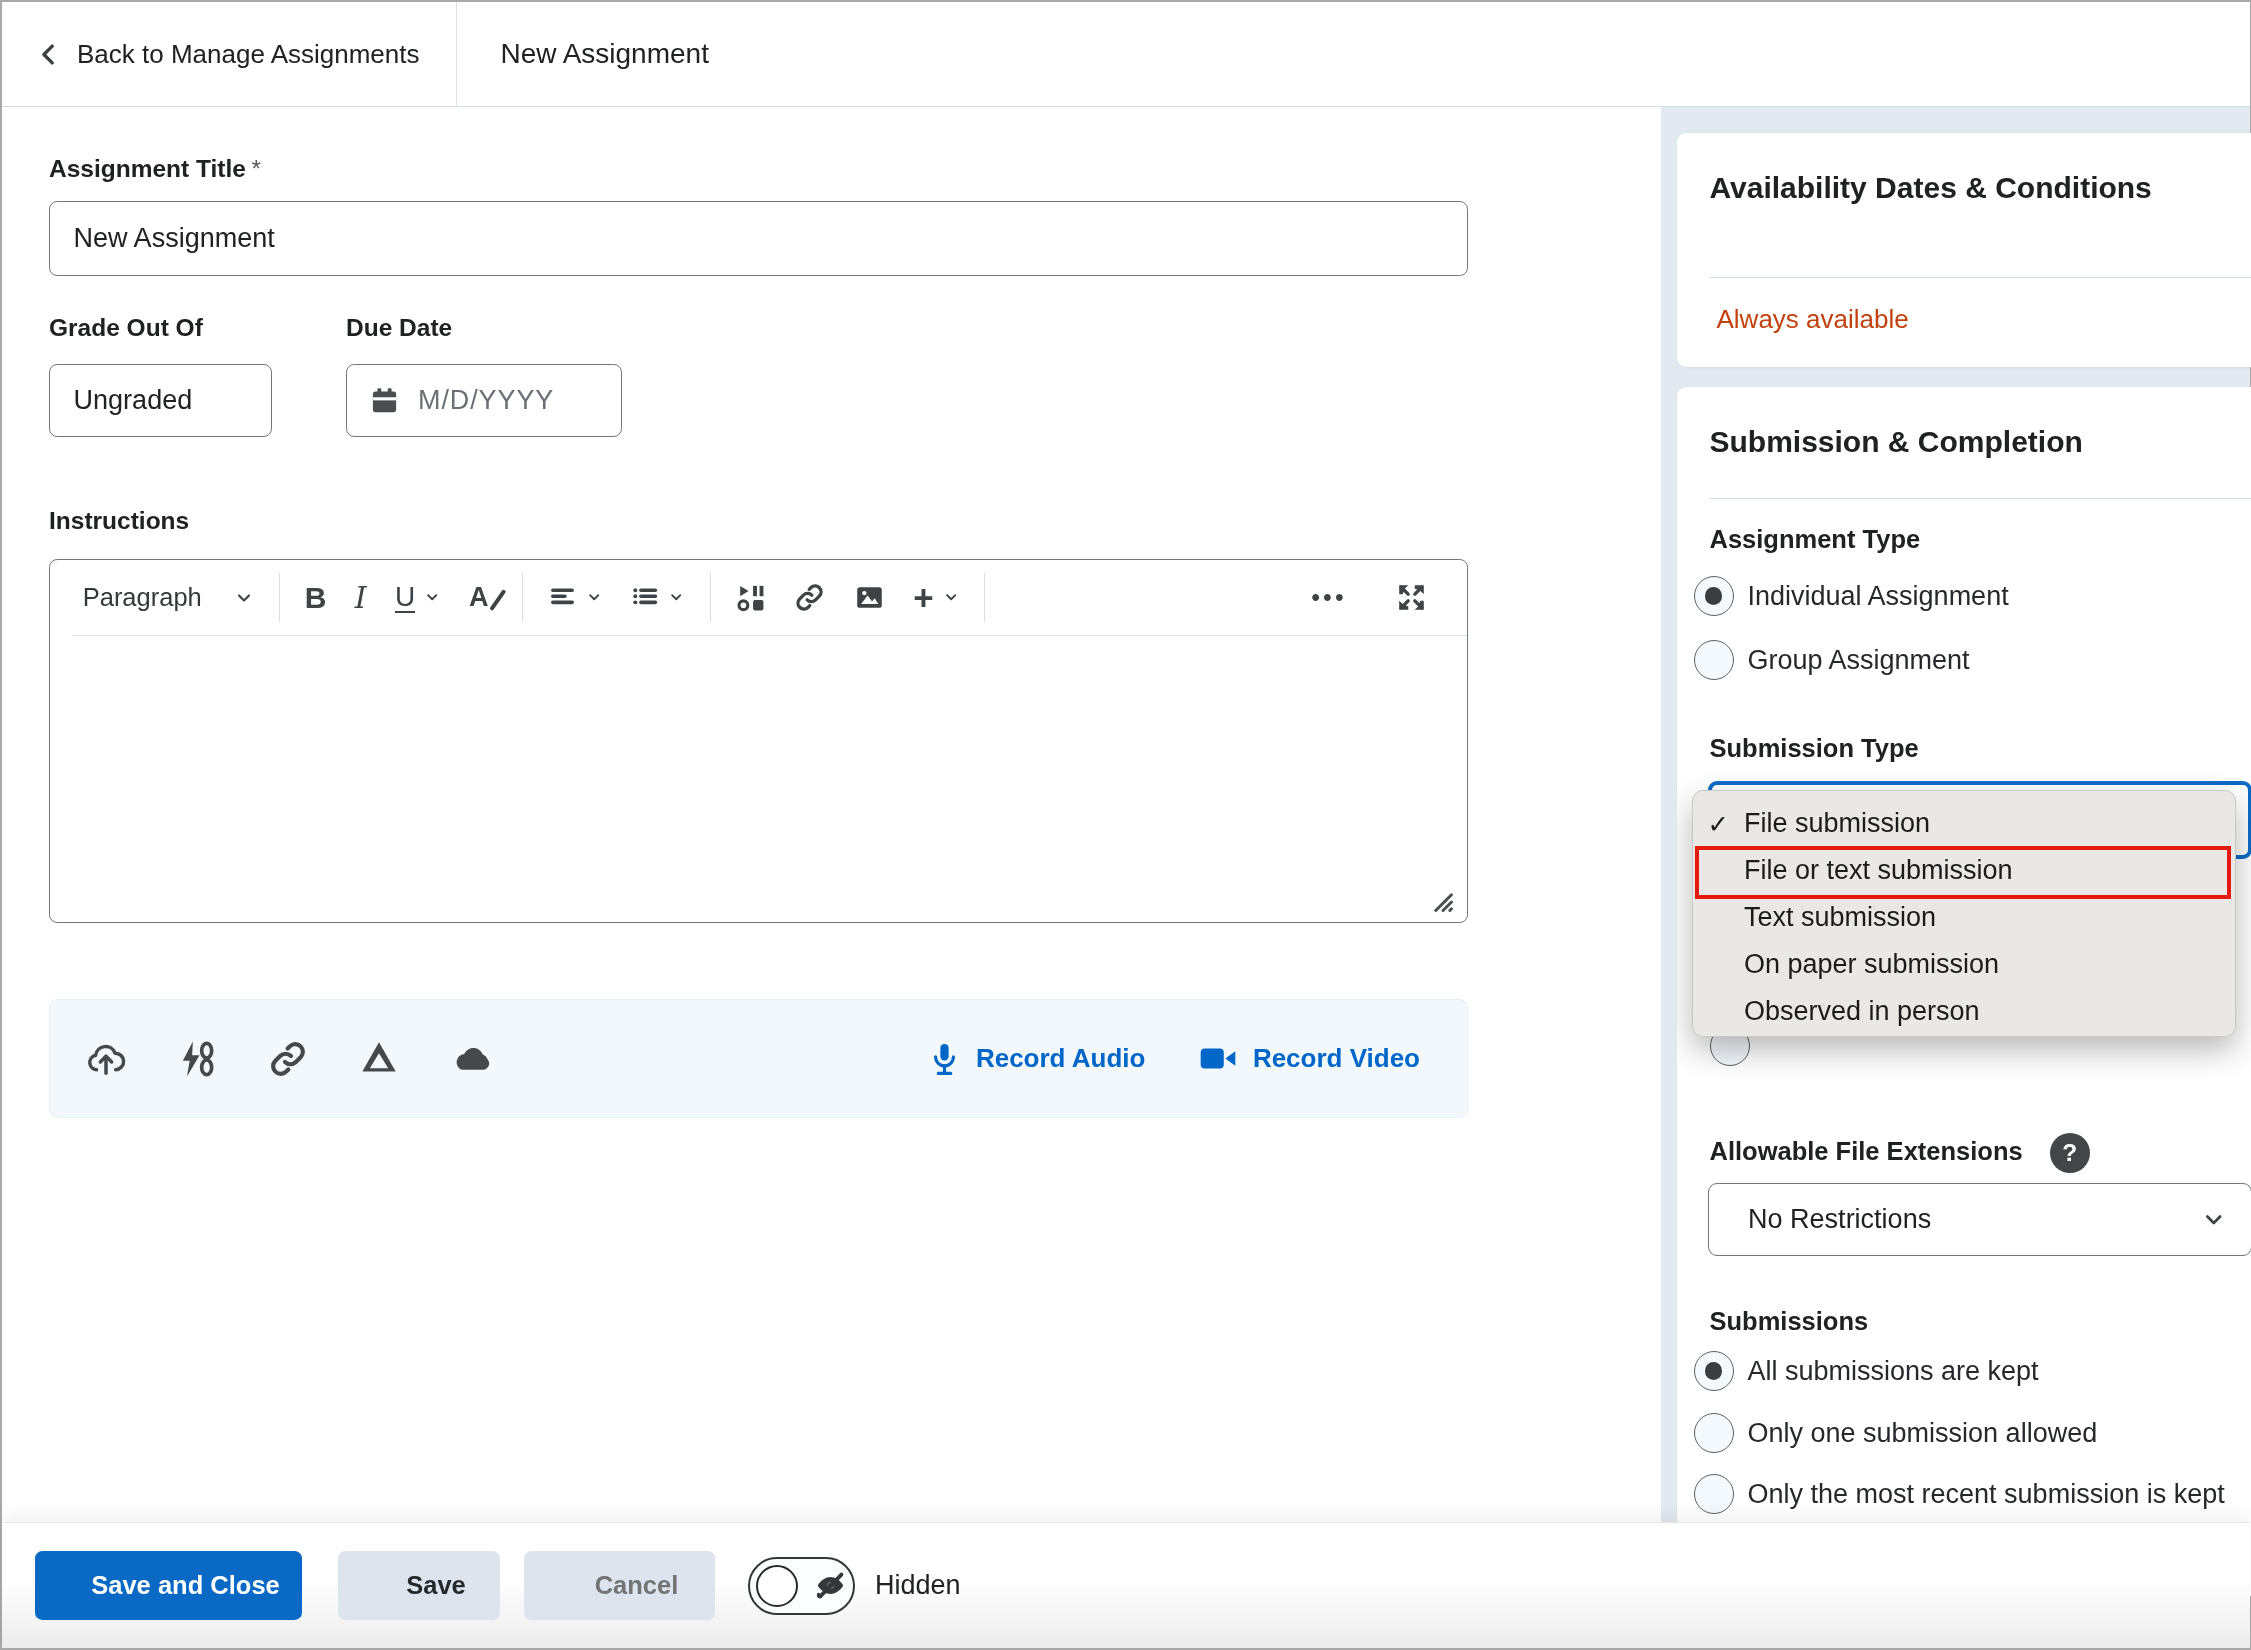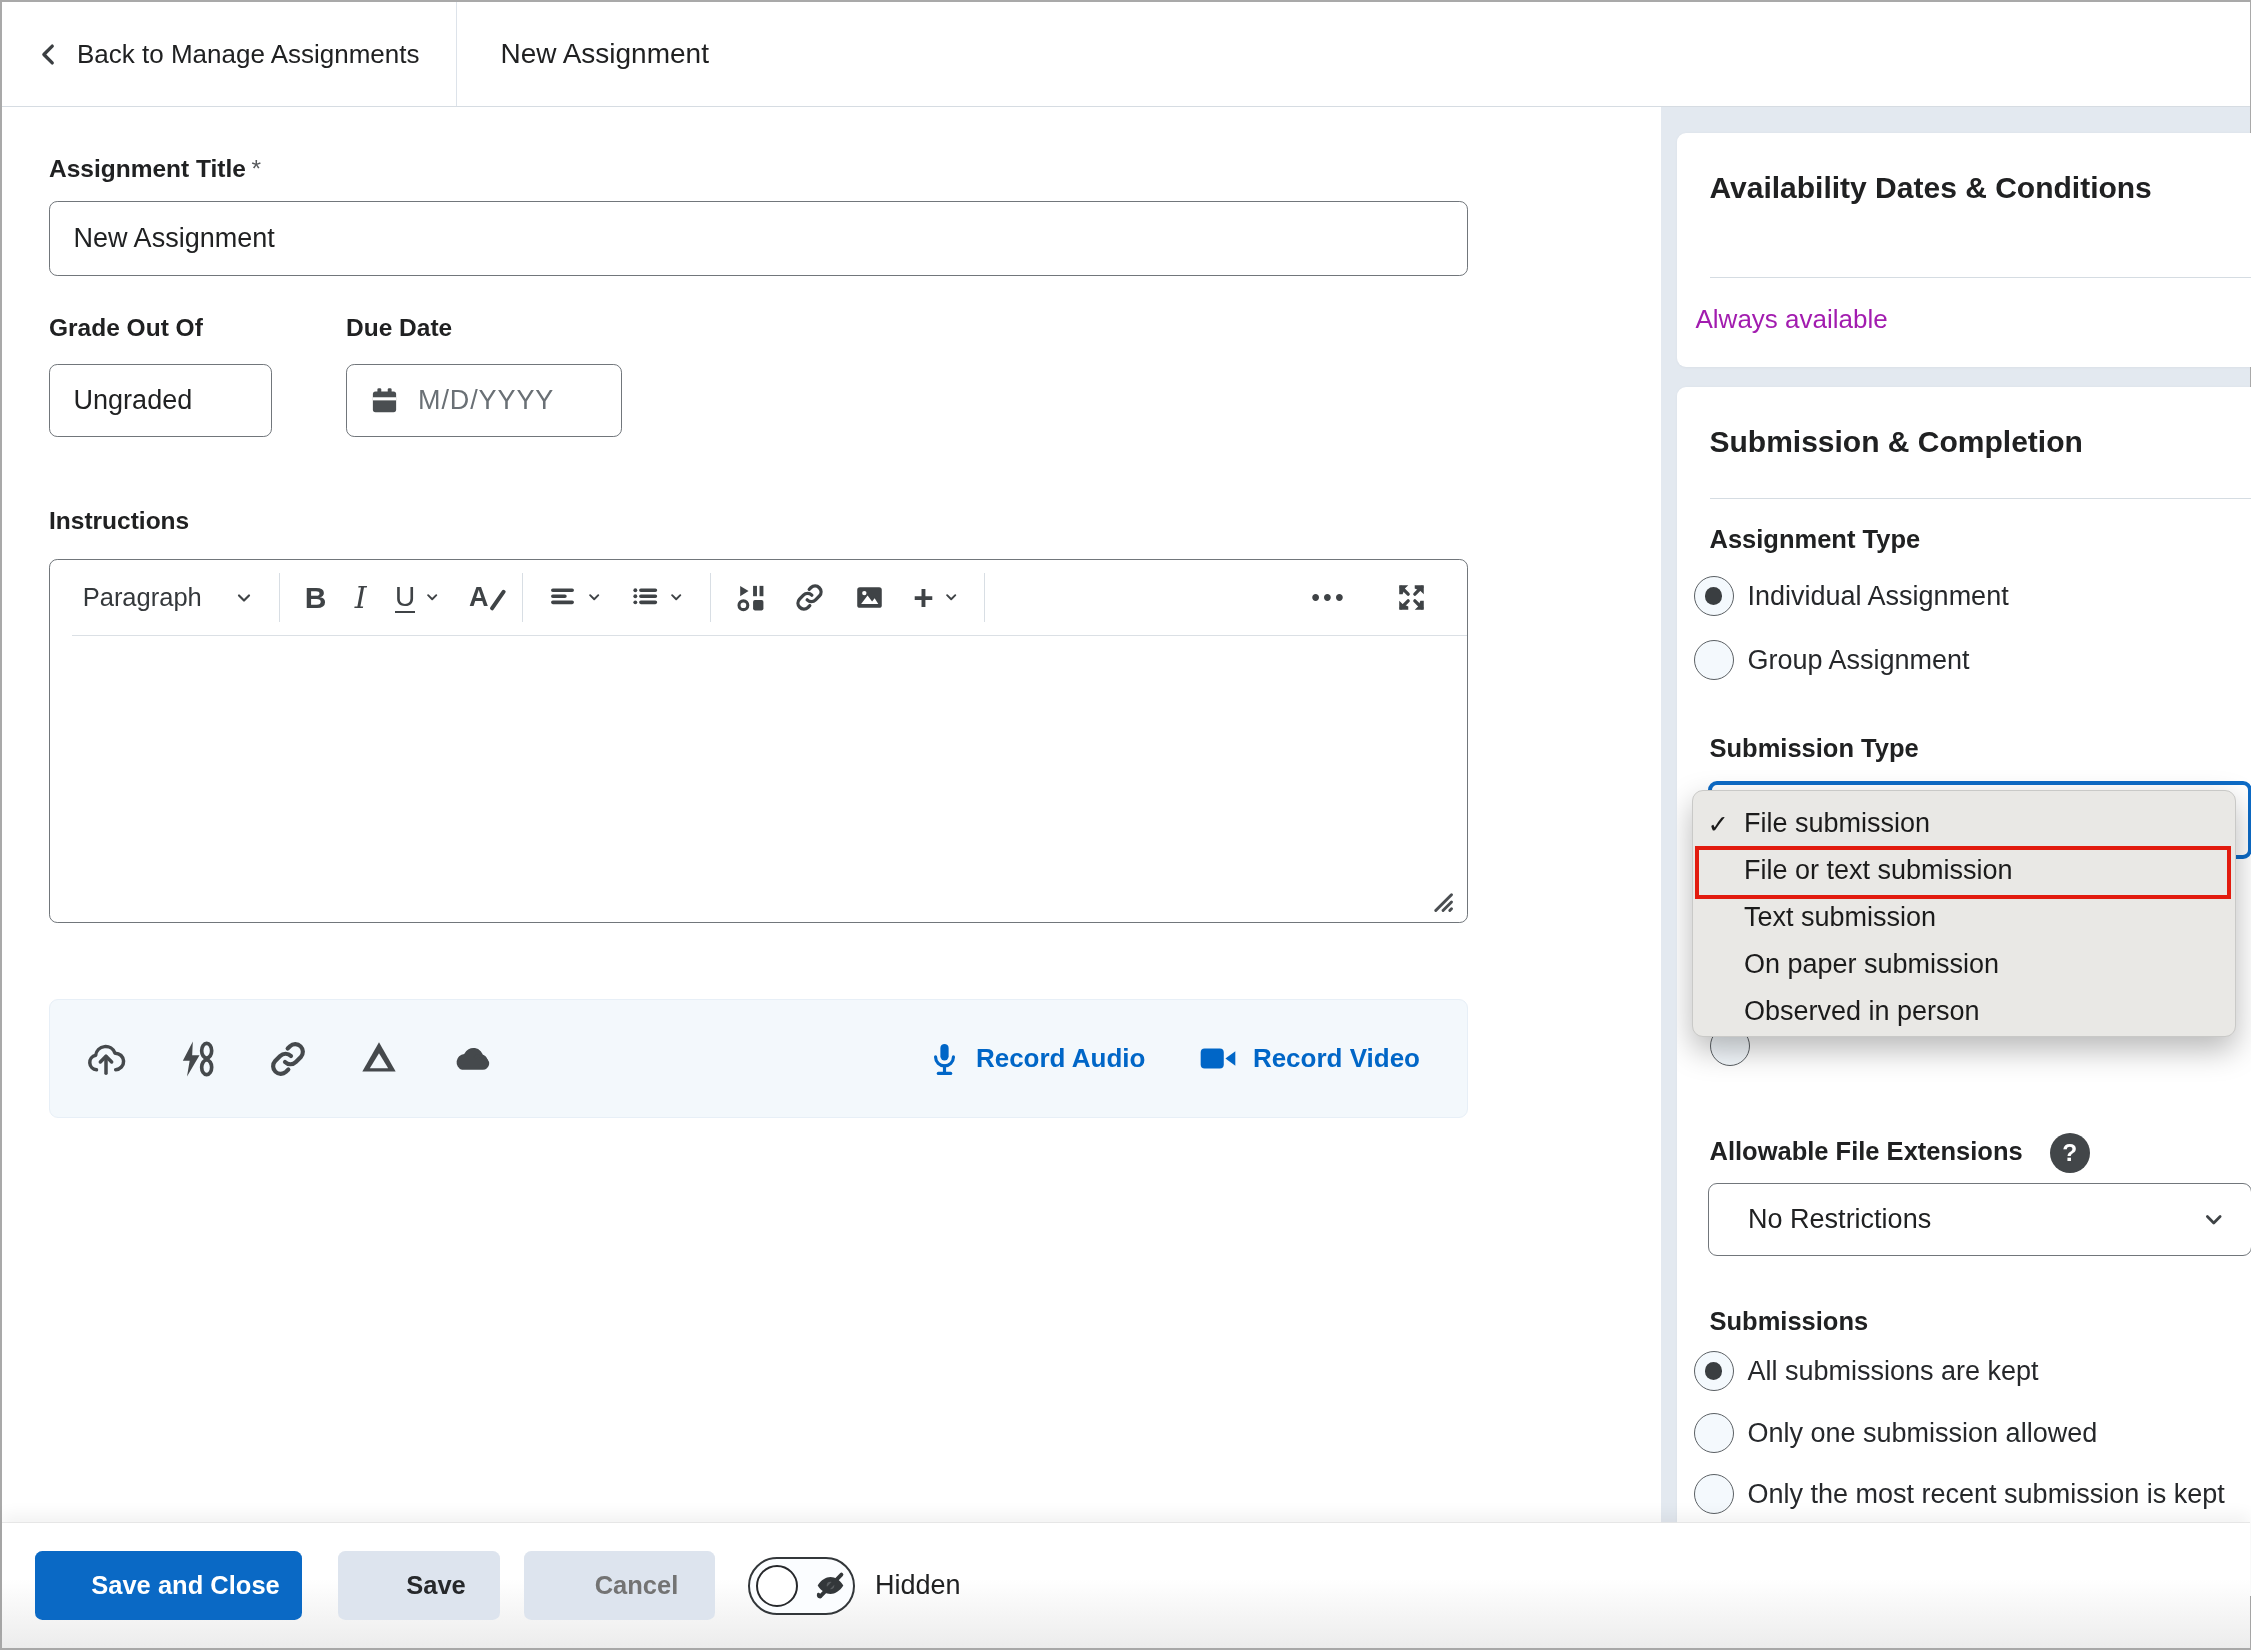--- a/index.html
+++ b/index.html
@@ -55,21 +55,21 @@
 
   
   .card{position:absolute;left:15.5px;width:706px;background:#fff;border-radius:9px;box-shadow:0 0.9px 2.7px rgba(0,0,0,0.04);}
   #card-avail{top:25.5px;height:234px;}
   #card-sub{top:280px;height:1209px;overflow:hidden;}
   .card-head{display:flex;align-items:center;justify-content:space-between;padding:38px 33px 0 33px;}
   .card-title{font-size:30px;font-weight:bold;color:#202122;}
   .head-line{position:absolute;left:33px;right:33px;height:0.9px;background:#d5dce2;}
   #card-avail .head-line{top:144px;}
   #card-sub .head-line{top:111px;}
-  .avail-status{position:absolute;left:19px;top:171px;font-size:26px;color:#a21caf;text-align:right;}
+  .avail-status{position:absolute;left:40px;top:171px;font-size:26px;color:#c2410c;text-align:right;}
 
   .side-label{position:absolute;left:33px;font-size:25.5px;font-weight:bold;color:#202122;}
   .radio-row{position:absolute;left:17px;display:flex;align-items:center;gap:14px;cursor:pointer;justify-content:space-between;}
   .radio{width:40px;height:40px;border-radius:50%;border:1.8px solid #5b6064;background:#f4f9fd;box-sizing:border-box;display:flex;align-items:center;justify-content:center;flex:0 0 auto;}
   .radio.sel::after{content:"";width:17.3px;height:17.3px;border-radius:50%;background:#3a3e41;}
   .radio-label{font-size:27px;color:#26282b;}
 
   .sel-box{position:absolute;box-sizing:border-box;background:#fff;border-radius:9px;}
   #subtype-select{left:31px;top:394px;width:544px;height:78px;border:4.5px solid var(--focus-blue,#0d6bc6);z-index:1;}
   #ext-select{left:31px;top:796px;width:544px;height:73px;border:1.8px solid #71767b;display:flex;align-items:center;justify-content:space-between;padding:0 23.6px;cursor:pointer;}

